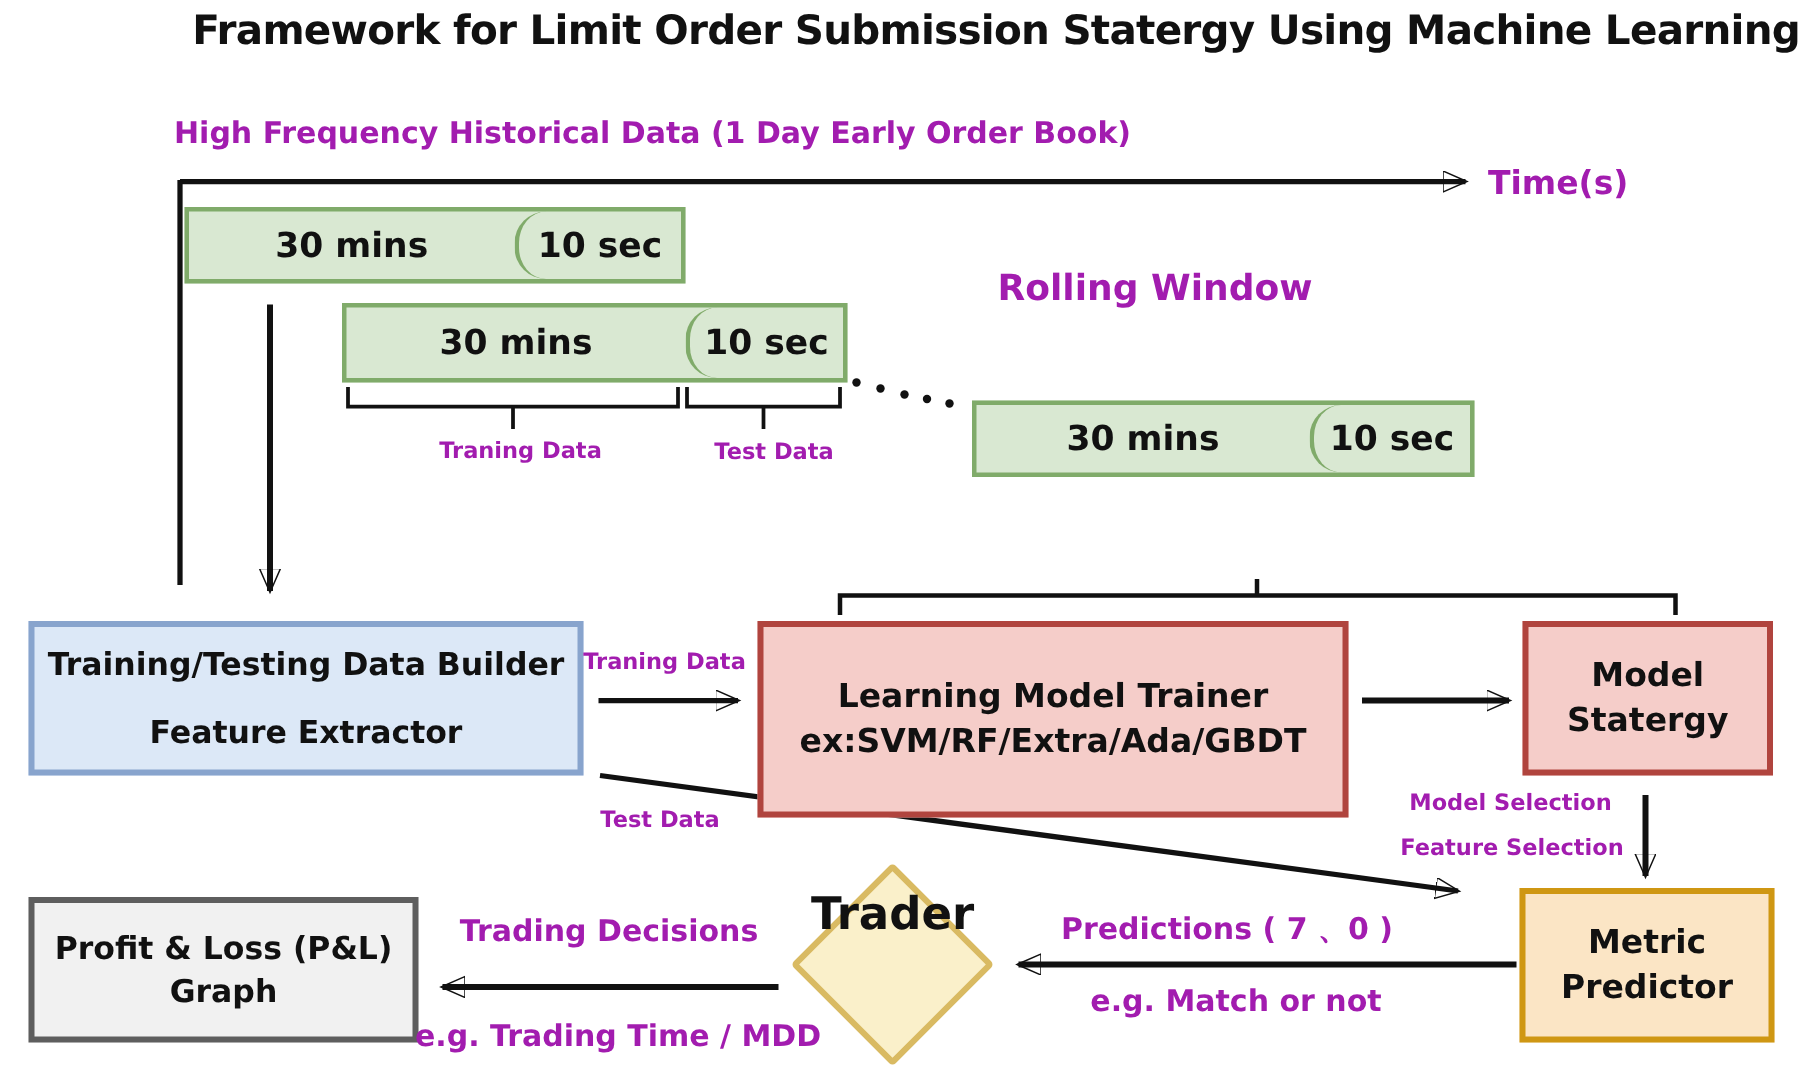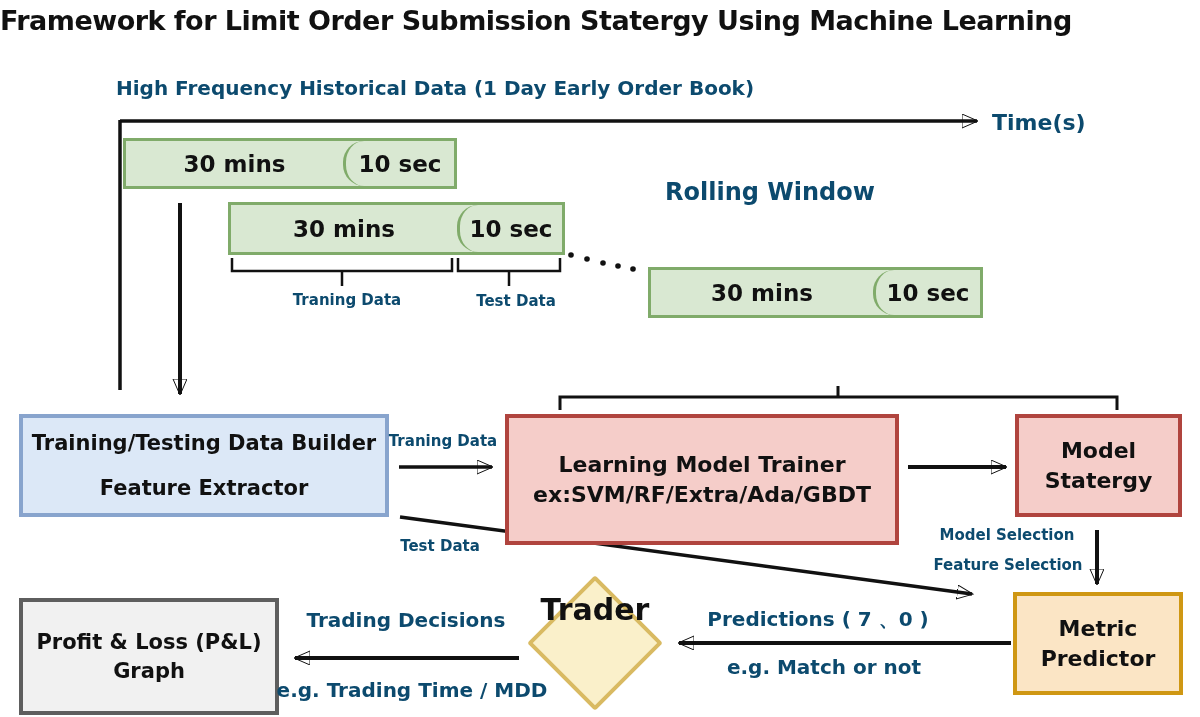--- a/index.html
+++ b/index.html
@@ -1,37 +1,37 @@
 <!DOCTYPE html>
 <html style="--green_fill: #d9e8d2; --green_border: #80ab6a; --blue_fill: #dce8f7; --blue_border: #88a4cd; --red_fill: #f5cdc9; --red_border: #b0443e; --peach_fill: #fbe5c5; --peach_border: #cf9713; --diamond_fill: #faf0ca; --diamond_border: #d9ba62; --gray_fill: #f1f1f1; --gray_border: #5e5e5e;"><head>
 <meta charset="utf-8">
 <style>
   html,body{margin:0;padding:0;background:#fff;}
   #canvas{
     position:relative;width:1200px;height:717px;background:#ffffff;
     font-family:"DejaVu Sans",sans-serif;color:#111;overflow:hidden;
   }
-  .lbl{position:absolute;font-weight:700;white-space:nowrap;color:#0c4a6e;}
+  .lbl{position:absolute;font-weight:700;white-space:nowrap;color:#a21caf;}
   .center{transform:translateX(-50%);text-align:center;}
   .box{
     position:absolute;box-sizing:border-box;display:flex;flex-direction:column;
     align-items:center;justify-content:center;text-align:center;font-weight:700;
     line-height:1.35;
   }
   .box .bline{white-space:nowrap;}
   
   #builder-box{left:19px;top:414px;width:370px;height:103px;font-size:21px;
     background:var(--blue_fill);border:4px solid var(--blue_border);gap:17px;}
   #trainer-box{left:505px;top:414px;width:394px;height:131px;font-size:22px;
     background:var(--red_fill);border:4px solid var(--red_border);}
   #validator-box{left:1015px;top:414px;width:167px;height:103px;font-size:22px;
     background:var(--red_fill);border:4px solid var(--red_border);}
   #metric-box{left:1013px;top:592px;width:170px;height:103px;font-size:22px;
     background:var(--peach_fill);border:4px solid var(--peach_border);}
-  #pnl-box{left:19px;top:598px;width:260px;height:117px;font-size:21px;
+  #pnl-box{left:19px;top:598px;width:260px;height:97px;font-size:21px;
     background:var(--gray_fill);border:4px solid var(--gray_border);}
   
   .window{
     position:absolute;box-sizing:border-box;display:flex;flex-direction:row;
     background:var(--green_fill);border:3px solid var(--green_border);
     font-size:23px;font-weight:700;
   }
   .wcell{display:flex;align-items:center;justify-content:center;box-sizing:border-box;border-radius:21px;}
   .wcell.test{border-left:3px solid var(--green_border);}
   #window-1{left:123px;top:138px;width:334px;height:51px;}
@@ -41,21 +41,21 @@
   #window-3{left:648px;top:267px;width:335px;height:51px;}
   #window-3 .train{width:222px;} #window-3 .test{flex:1;}
   
   #trader-diamond{
     position:absolute;left:547px;top:595px;width:96px;height:96px;box-sizing:border-box;
     background:var(--diamond_fill);border:4px solid var(--diamond_border);
     transform:rotate(45deg);border-radius:3px;
   }
   #trader-label{position:absolute;left:595px;top:592px;transform:translateX(-50%);
     font-size:30px;font-weight:700;}
-  #title{position:absolute;left:0;top:5px;width:100%;text-align:left;
+  #title{position:absolute;left:0;top:5px;width:100%;text-align:right;
     font-size:27px;font-weight:700;letter-spacing:-0.5px;}
   svg{position:absolute;left:0;top:0;}
   svg path, svg line{stroke:#111;fill:none;}
 </style>
 </head>
 <body>
 
 <div id="canvas">
 
   <svg width="1200" height="717" viewBox="0 0 1200 717">

